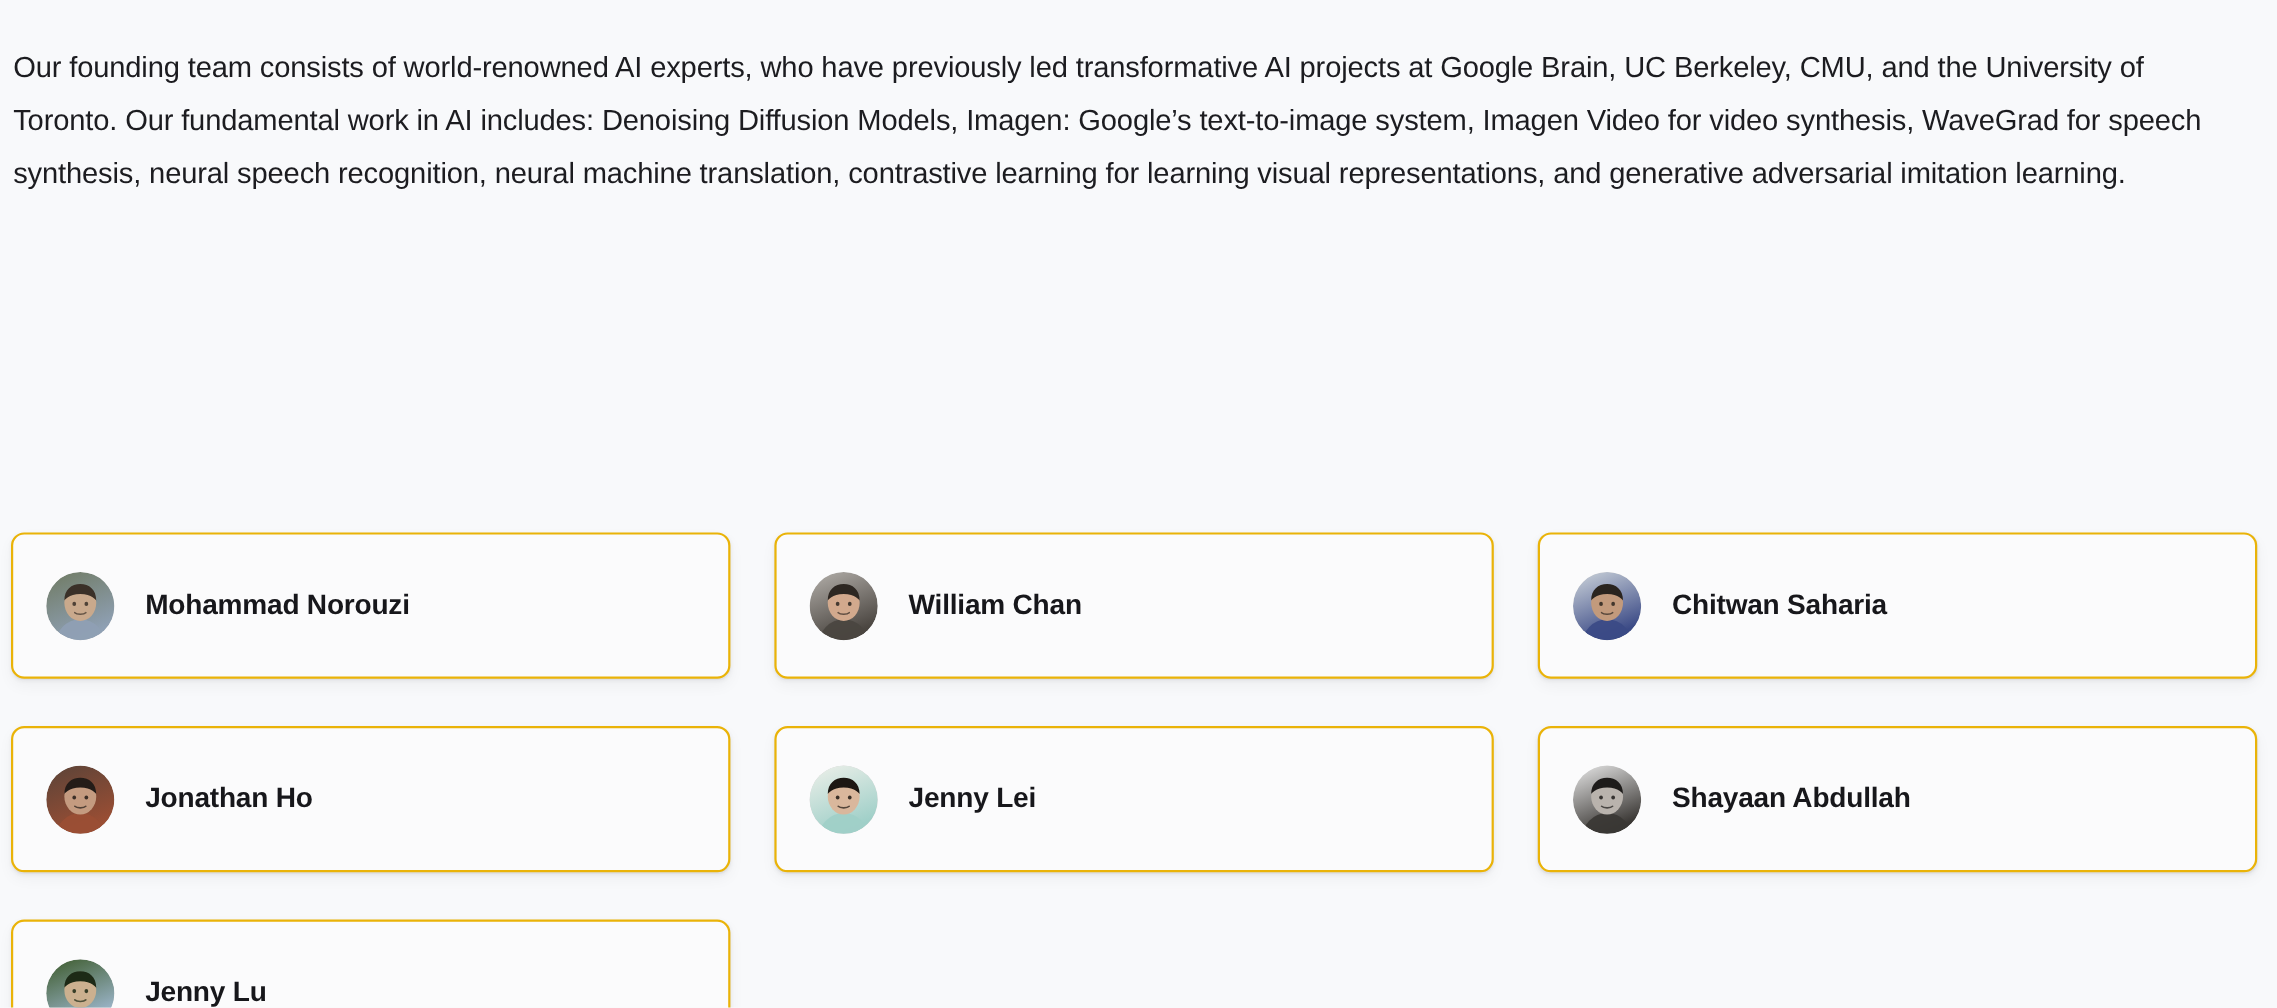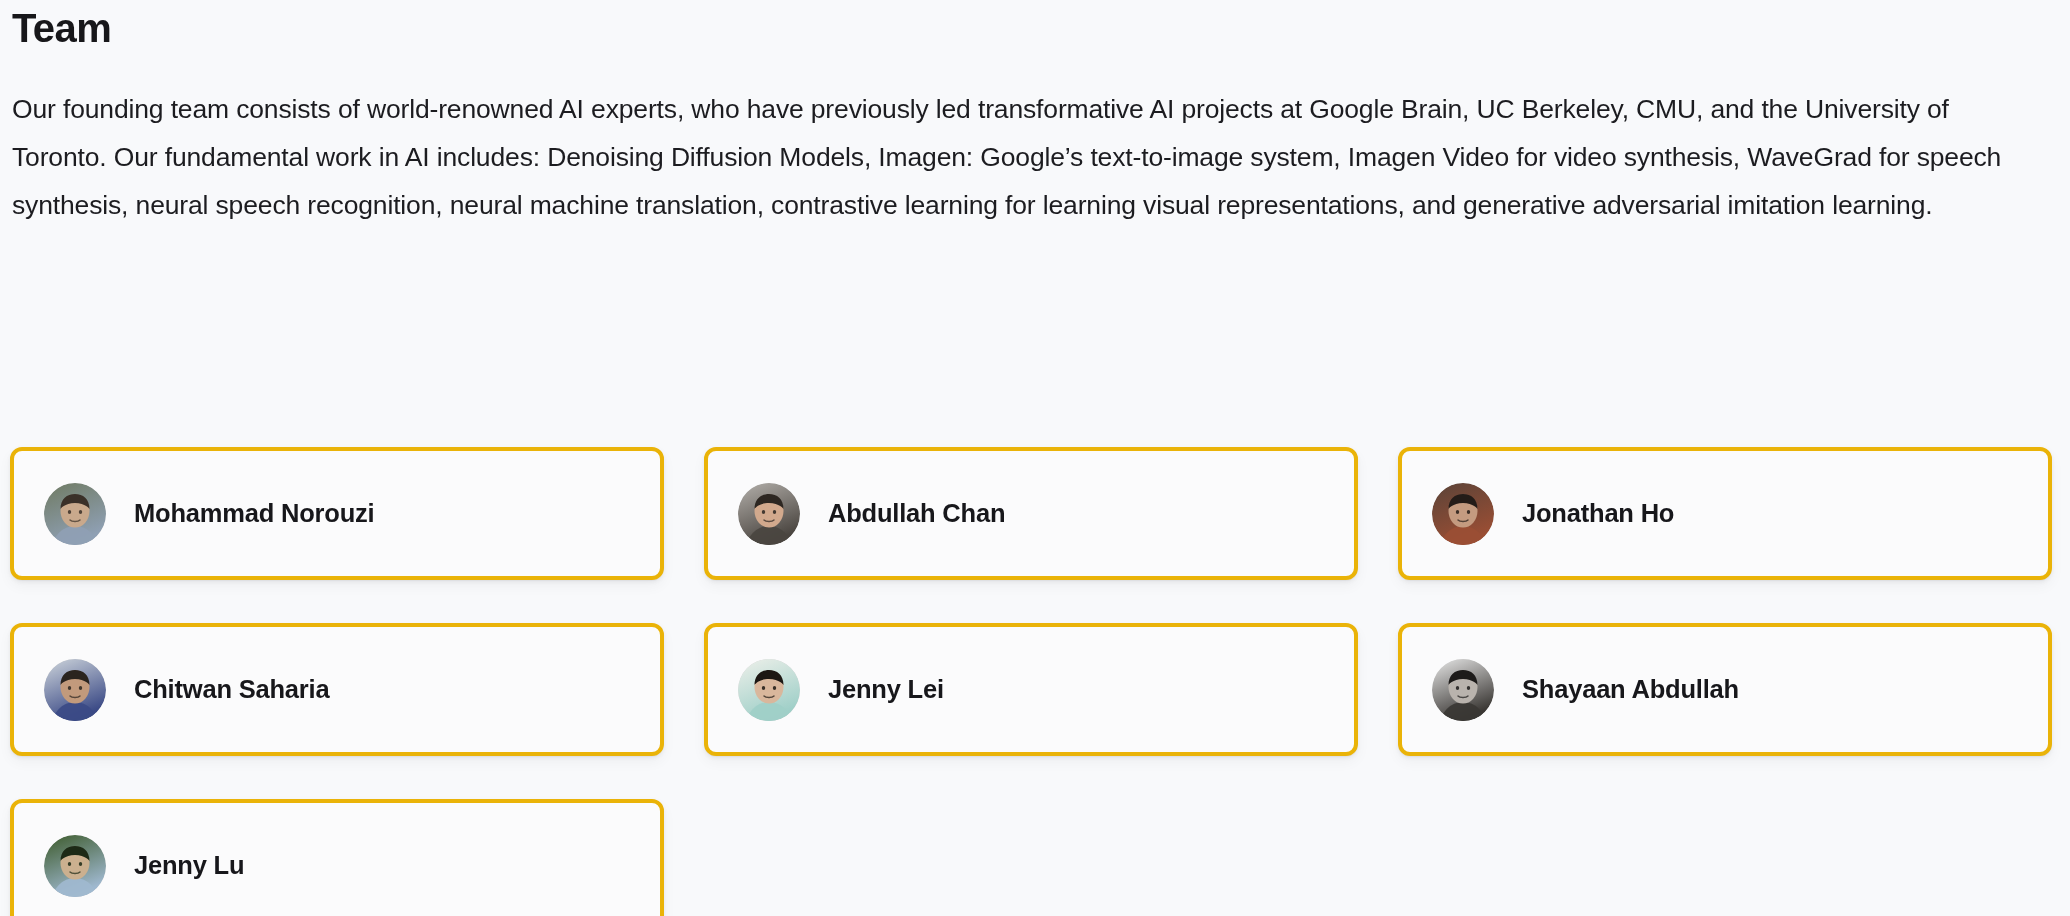--- a/index.html
+++ b/index.html
@@ -65,21 +65,21 @@
     row-gap: 43px;
   }
 
   .member-card {
     position: relative;
     height: 133px;
     display: flex;
     align-items: center;
     padding-left: 30px;
     background: #fbfbfc;
-    border: 4px solid #eab308;
+    border: 2px solid #eab308;
     border-radius: 12px;
     box-shadow: 0 2px 4px rgba(16,18,28,0.055),
                 0 6px 14px rgba(16,18,28,0.045),
                 0 1px 1px rgba(16,18,28,0.03);
     cursor: pointer;
   }
 
   .avatar {
     flex: 0 0 auto;
     width: 62px;
@@ -98,21 +98,20 @@
     letter-spacing: -0.2px;
     color: #17171b;
     white-space: nowrap;
   }
 </style>
 </head>
 <body>
 
 <div class="page">
 
-  <h1 class="page-title">Team</h1>
 
   <p class="intro"><span>Our founding team consists of world-renowned AI experts, who have previously led transformative AI projects at Google Brain, UC Berkeley, CMU, and the University of Toronto. Our fundamental work in AI includes: </span><span class="lnk">Denoising Diffusion Models</span><span>, </span><span class="lnk">Imagen</span><span>: Google’s text-to-image system, </span><span class="lnk">Imagen Video</span><span> for video synthesis, </span><span class="lnk">WaveGrad</span><span> for speech synthesis, </span><span class="lnk">neural speech recognition</span><span>, </span><span class="lnk">neural machine translation</span><span>, contrastive learning for </span><span class="lnk">learning visual representations</span><span>, and </span><span class="lnk">generative adversarial imitation learning</span><span>.</span></p>
 
   <div class="team-grid">
       <div class="member-card">
         <div class="avatar">
           <svg viewBox="0 0 62 62" xmlns="http://www.w3.org/2000/svg">
             <defs>
               <linearGradient id="g0" x1="0" y1="0" x2="0.4" y2="1">
                 <stop offset="0%" stop-color="#6f7a62"></stop>
@@ -151,21 +150,46 @@
               <rect width="62" height="62" fill="url(#g1)"></rect>
               <ellipse cx="31" cy="67" rx="23" ry="24" fill="#4a4540" opacity="0.92"></ellipse>
               <ellipse cx="31" cy="28" rx="14.5" ry="16.5" fill="#d2a98d"></ellipse>
               <path d="M16.5 26c0-10 6.5-15 14.5-15s14.5 5 14.5 15c0 0-4-6-14.5-6S16.5 26 16.5 26z" fill="#2d2722"></path>
               <ellipse cx="25.5" cy="29" rx="1.7" ry="1.9" fill="#2d2722" opacity="0.85"></ellipse>
               <ellipse cx="36.5" cy="29" rx="1.7" ry="1.9" fill="#2d2722" opacity="0.85"></ellipse>
               <path d="M26 37c1.8 1.9 8.2 1.9 10 0" stroke="#2d2722" stroke-width="1.5" fill="none" stroke-linecap="round" opacity="0.7"></path>
             </g>
           </svg>
         </div>
-        <div class="member-name">Abdullah Chan</div>
+        <div class="member-name">William Chan</div>
+      </div>
+      <div class="member-card">
+        <div class="avatar">
+          <svg viewBox="0 0 62 62" xmlns="http://www.w3.org/2000/svg">
+            <defs>
+              <linearGradient id="g3" x1="0" y1="0" x2="0.4" y2="1">
+                <stop offset="0%" stop-color="#cfd6dc"></stop>
+                <stop offset="100%" stop-color="#3b4a86"></stop>
+              </linearGradient>
+              <clipPath id="c3">
+                <circle cx="31" cy="31" r="31"></circle>
+              </clipPath>
+            </defs>
+            <g clip-path="url(#c3)">
+              <rect width="62" height="62" fill="url(#g3)"></rect>
+              <ellipse cx="31" cy="67" rx="23" ry="24" fill="#3b4a86" opacity="0.92"></ellipse>
+              <ellipse cx="31" cy="28" rx="14.5" ry="16.5" fill="#c29a7c"></ellipse>
+              <path d="M16.5 26c0-10 6.5-15 14.5-15s14.5 5 14.5 15c0 0-4-6-14.5-6S16.5 26 16.5 26z" fill="#2a241f"></path>
+              <ellipse cx="25.5" cy="29" rx="1.7" ry="1.9" fill="#2a241f" opacity="0.85"></ellipse>
+              <ellipse cx="36.5" cy="29" rx="1.7" ry="1.9" fill="#2a241f" opacity="0.85"></ellipse>
+              <path d="M26 37c1.8 1.9 8.2 1.9 10 0" stroke="#2a241f" stroke-width="1.5" fill="none" stroke-linecap="round" opacity="0.7"></path>
+            </g>
+          </svg>
+        </div>
+        <div class="member-name">Chitwan Saharia</div>
       </div>
       <div class="member-card">
         <div class="avatar">
           <svg viewBox="0 0 62 62" xmlns="http://www.w3.org/2000/svg">
             <defs>
               <linearGradient id="g2" x1="0" y1="0" x2="0.4" y2="1">
                 <stop offset="0%" stop-color="#5a4338"></stop>
                 <stop offset="100%" stop-color="#9a4e34"></stop>
               </linearGradient>
               <clipPath id="c2">
@@ -182,45 +206,20 @@
               <path d="M26 37c1.8 1.9 8.2 1.9 10 0" stroke="#241c18" stroke-width="1.5" fill="none" stroke-linecap="round" opacity="0.7"></path>
             </g>
           </svg>
         </div>
         <div class="member-name">Jonathan Ho</div>
       </div>
       <div class="member-card">
         <div class="avatar">
           <svg viewBox="0 0 62 62" xmlns="http://www.w3.org/2000/svg">
             <defs>
-              <linearGradient id="g3" x1="0" y1="0" x2="0.4" y2="1">
-                <stop offset="0%" stop-color="#cfd6dc"></stop>
-                <stop offset="100%" stop-color="#3b4a86"></stop>
-              </linearGradient>
-              <clipPath id="c3">
-                <circle cx="31" cy="31" r="31"></circle>
-              </clipPath>
-            </defs>
-            <g clip-path="url(#c3)">
-              <rect width="62" height="62" fill="url(#g3)"></rect>
-              <ellipse cx="31" cy="67" rx="23" ry="24" fill="#3b4a86" opacity="0.92"></ellipse>
-              <ellipse cx="31" cy="28" rx="14.5" ry="16.5" fill="#c29a7c"></ellipse>
-              <path d="M16.5 26c0-10 6.5-15 14.5-15s14.5 5 14.5 15c0 0-4-6-14.5-6S16.5 26 16.5 26z" fill="#2a241f"></path>
-              <ellipse cx="25.5" cy="29" rx="1.7" ry="1.9" fill="#2a241f" opacity="0.85"></ellipse>
-              <ellipse cx="36.5" cy="29" rx="1.7" ry="1.9" fill="#2a241f" opacity="0.85"></ellipse>
-              <path d="M26 37c1.8 1.9 8.2 1.9 10 0" stroke="#2a241f" stroke-width="1.5" fill="none" stroke-linecap="round" opacity="0.7"></path>
-            </g>
-          </svg>
-        </div>
-        <div class="member-name">Chitwan Saharia</div>
-      </div>
-      <div class="member-card">
-        <div class="avatar">
-          <svg viewBox="0 0 62 62" xmlns="http://www.w3.org/2000/svg">
-            <defs>
               <linearGradient id="g5" x1="0" y1="0" x2="0.4" y2="1">
                 <stop offset="0%" stop-color="#eef0ea"></stop>
                 <stop offset="100%" stop-color="#9fcfc8"></stop>
               </linearGradient>
               <clipPath id="c5">
                 <circle cx="31" cy="31" r="31"></circle>
               </clipPath>
             </defs>
             <g clip-path="url(#c5)">
               <rect width="62" height="62" fill="url(#g5)"></rect>

